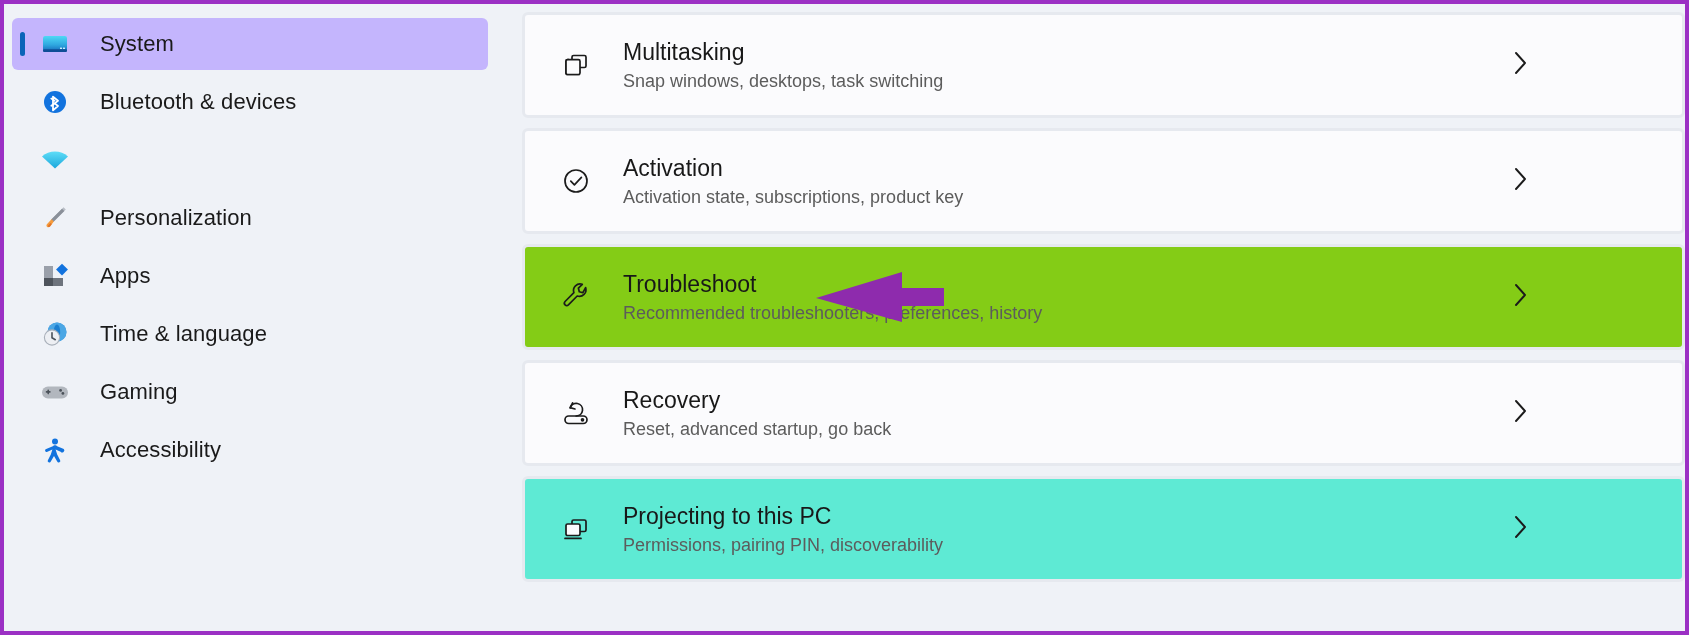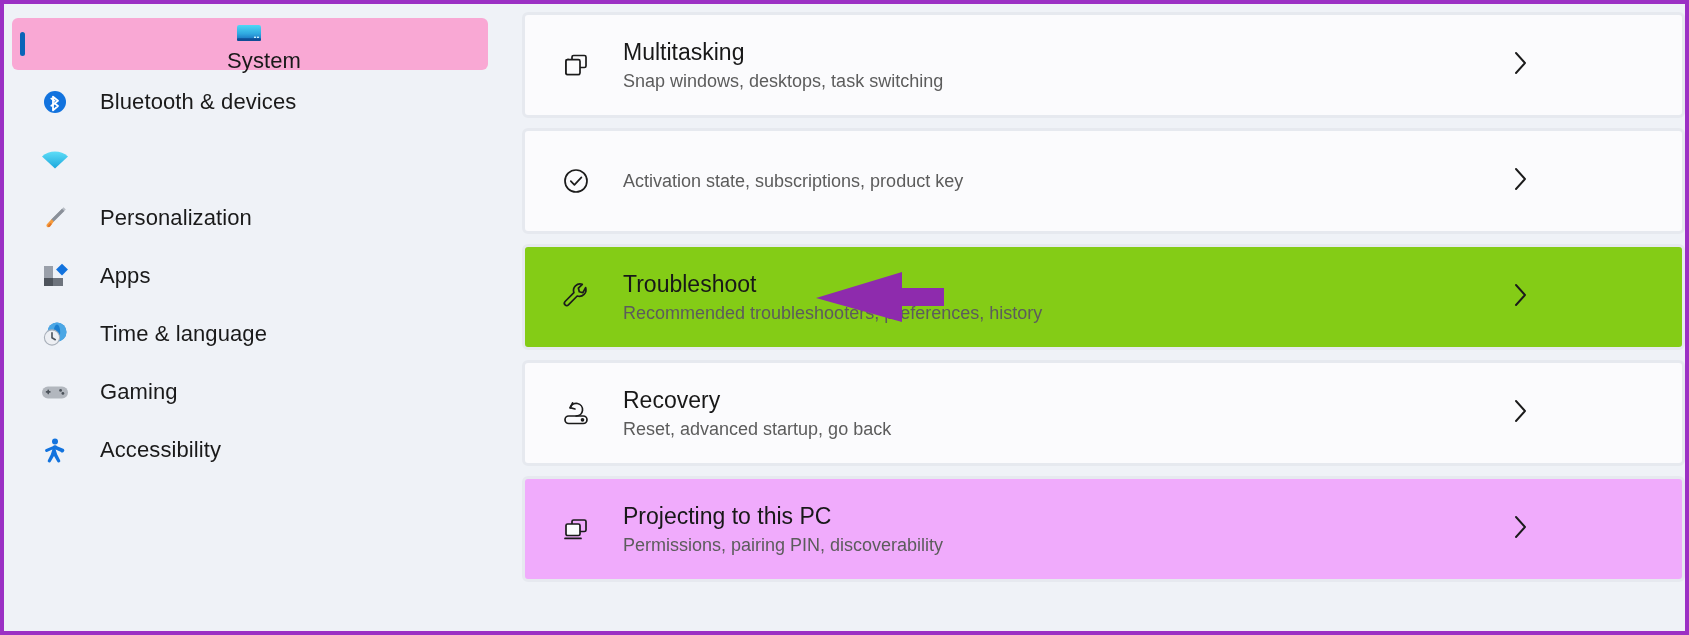--- a/index.html
+++ b/index.html
@@ -154,21 +154,21 @@
   }
 </style>
 </head>
 <body>
 
 <div class="frame" style="border-color: rgb(155, 48, 196); background: rgb(239, 242, 247);">
   <div class="app">
 
     <nav class="sidebar">
 
-      <div class="nav-item selected" style="background: #f9a8d4; flex-direction: column;">
+      <div class="nav-item selected" style="background: #c4b5fd;">
         <span class="sel-bar" style="background: rgb(10, 100, 184);"></span>
         <span class="nav-icon">
           <svg width="28" height="28" viewBox="0 0 28 28">
             <defs>
               <linearGradient id="gMon" x1="0" y1="0" x2="0" y2="1">
                 <stop offset="0" stop-color="#4FD8F5"></stop>
                 <stop offset="0.55" stop-color="#2FA8E0"></stop>
                 <stop offset="1" stop-color="#1565B8"></stop>
               </linearGradient>
             </defs>
@@ -296,20 +296,21 @@
       </div>
 
       <div class="card" style="background: rgb(251, 251, 253); border-color: rgb(230, 233, 239);">
         <span class="card-icon">
           <svg width="32" height="32" viewBox="0 0 32 32" fill="none" stroke="currentColor" stroke-width="1.7">
             <circle cx="16" cy="16" r="11"></circle>
             <path d="M10.8 16.2l3.6 3.6 7-7.4" stroke-linecap="round" stroke-linejoin="round"></path>
           </svg>
         </span>
         <span class="card-text">
+          <span class="card-title" style="display:block">Activation</span>
           <span class="card-sub" style="display:block">Activation state, subscriptions, product key</span>
         </span>
         <span class="chevron">
           <svg width="18" height="30" viewBox="0 0 18 30" fill="none" stroke="currentColor" stroke-width="1.9" stroke-linecap="round" stroke-linejoin="round">
             <path d="M4 5l9 10-9 10"></path>
           </svg>
         </span>
       </div>
 
       <div class="card" style="background: #84cc16; border-color: rgb(230, 233, 239);">
@@ -342,21 +343,21 @@
           <span class="card-title" style="display:block">Recovery</span>
           <span class="card-sub" style="display:block">Reset, advanced startup, go back</span>
         </span>
         <span class="chevron">
           <svg width="18" height="30" viewBox="0 0 18 30" fill="none" stroke="currentColor" stroke-width="1.9" stroke-linecap="round" stroke-linejoin="round">
             <path d="M4 5l9 10-9 10"></path>
           </svg>
         </span>
       </div>
 
-      <div class="card" style="background: #f0abfc; border-color: rgb(230, 233, 239);">
+      <div class="card" style="background: #5eead4; border-color: rgb(230, 233, 239);">
         <span class="card-icon">
           <svg width="32" height="32" viewBox="0 0 32 32" fill="none" stroke="currentColor" stroke-width="1.7">
             <rect x="12" y="7" width="14" height="11.5" rx="1.6"></rect>
             <rect x="6" y="11" width="14" height="11.5" rx="1.6" fill="#FBFBFD"></rect>
             <path d="M5 25.4h16" stroke-linecap="round"></path>
           </svg>
         </span>
         <span class="card-text">
           <span class="card-title" style="display:block">Projecting to this PC</span>
           <span class="card-sub" style="display:block">Permissions, pairing PIN, discoverability</span>

